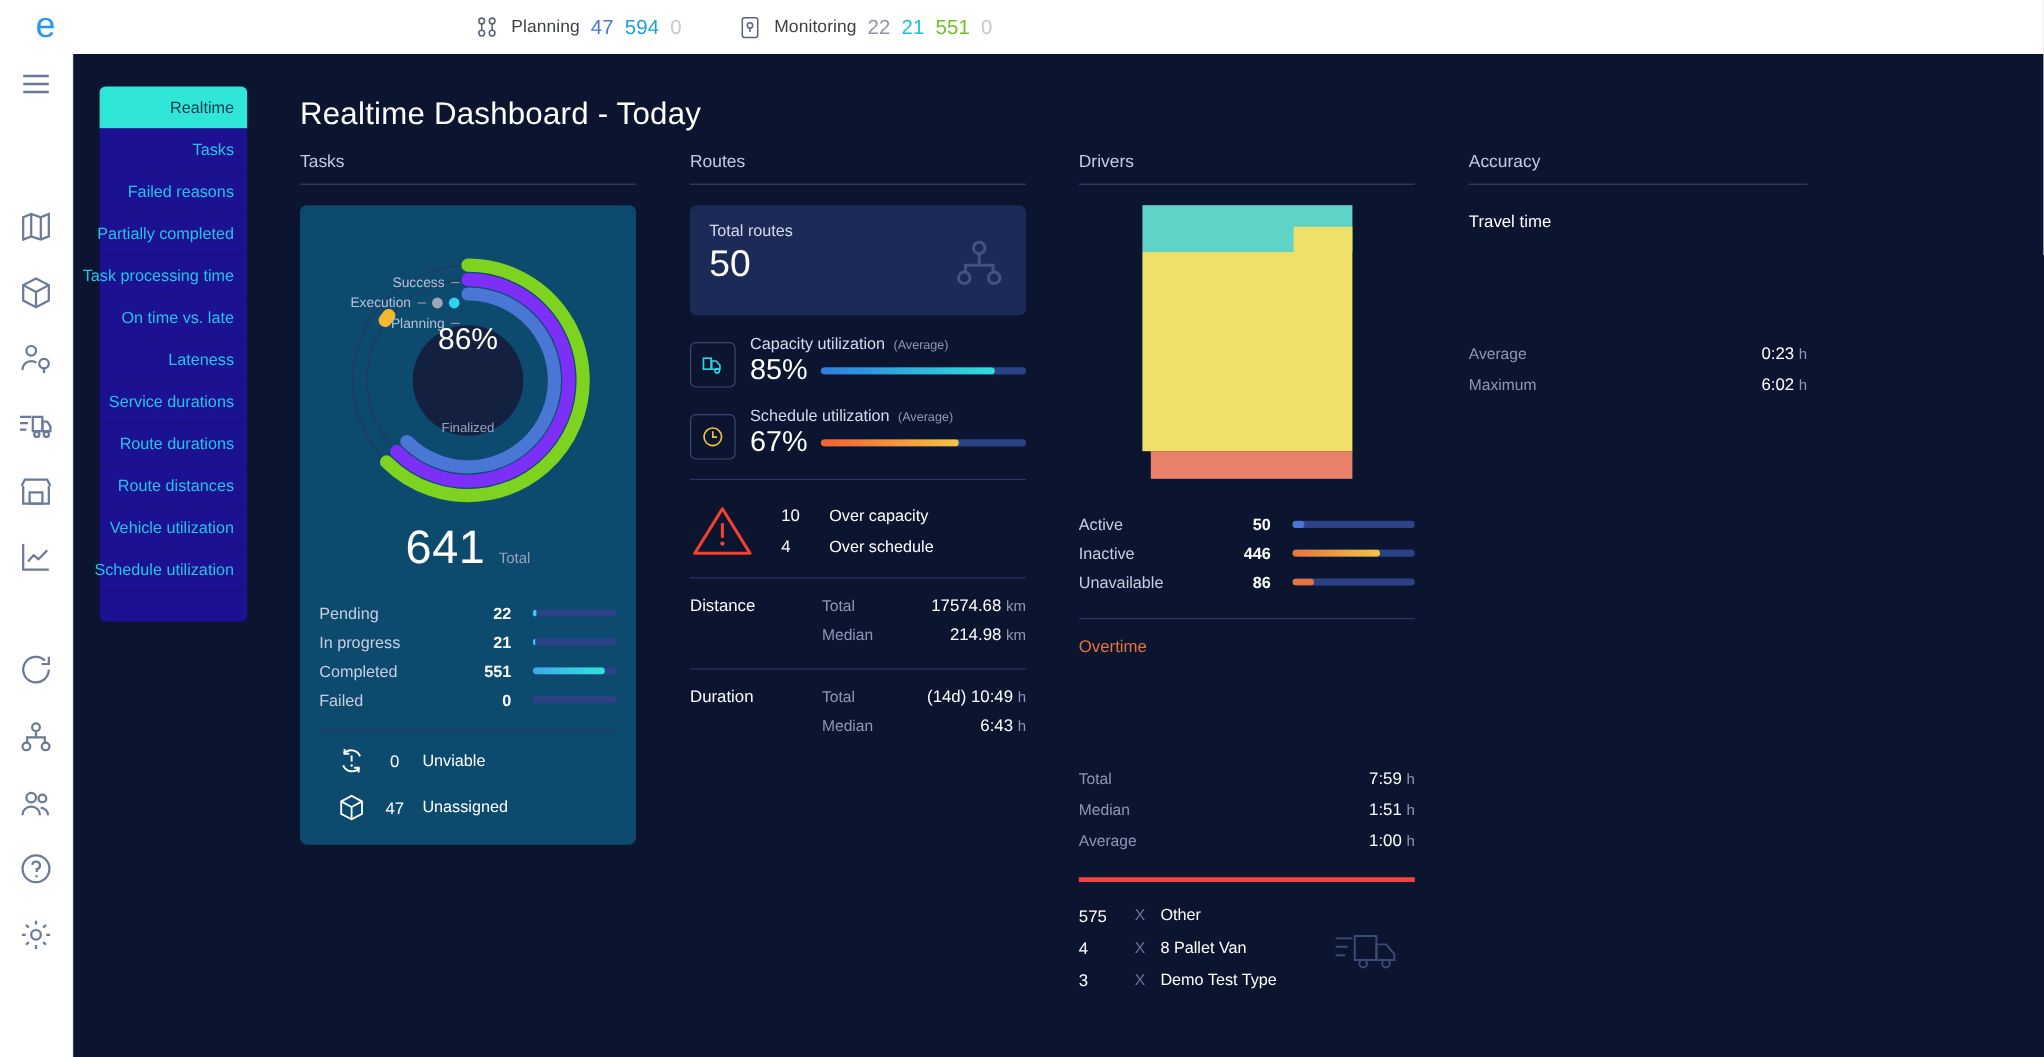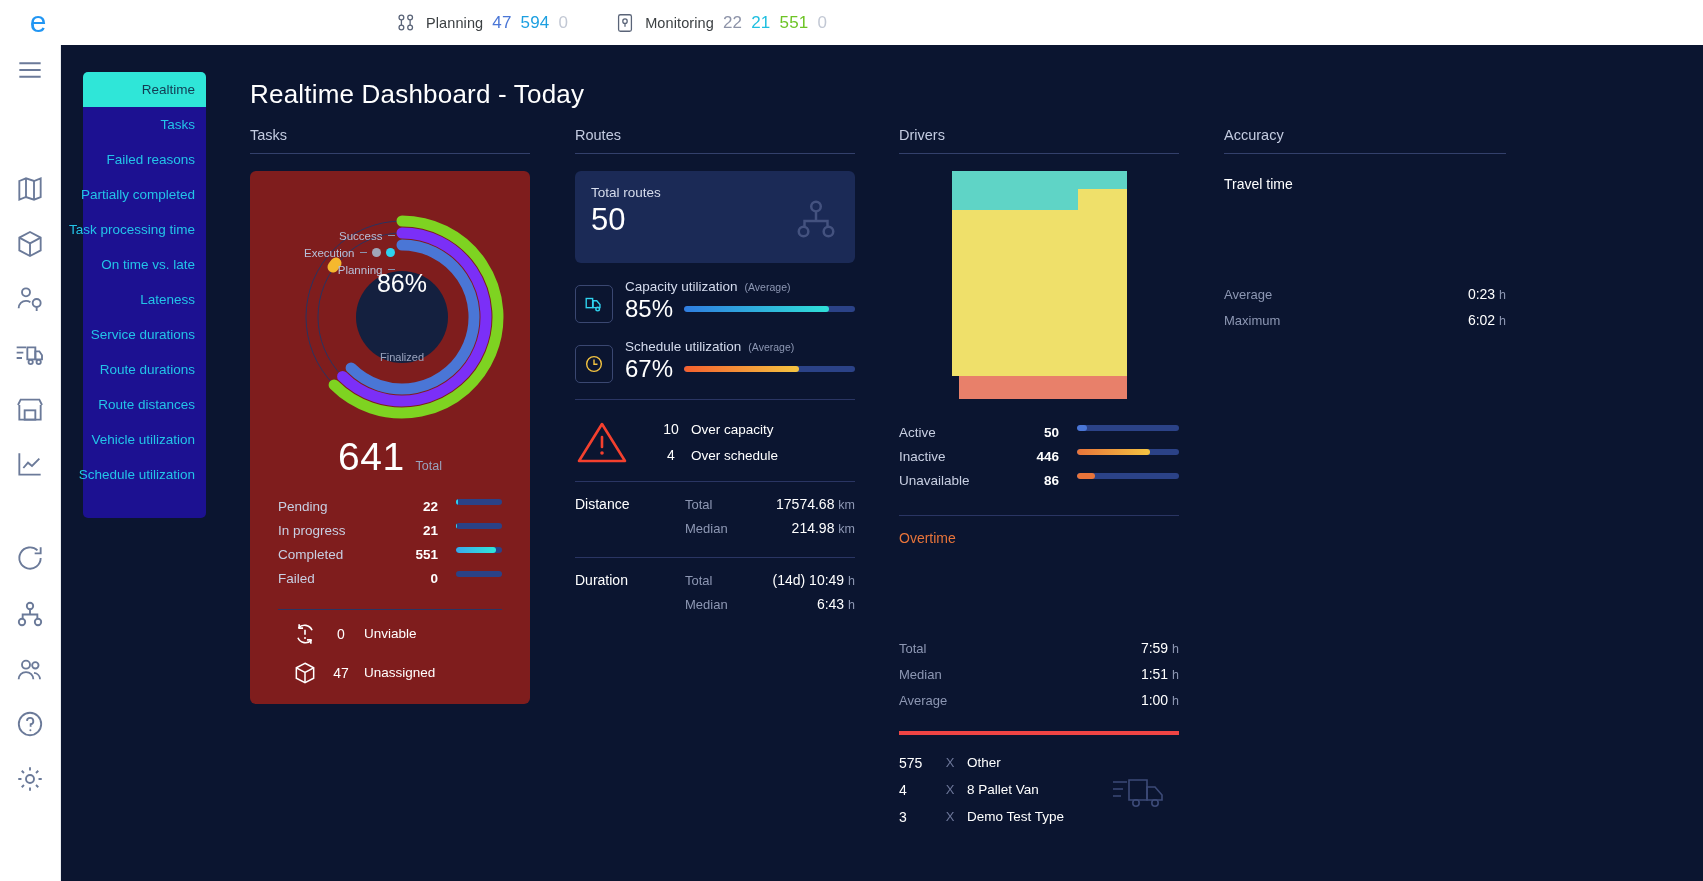--- a/index.html
+++ b/index.html
@@ -68,43 +68,43 @@
   .col-drivers  { left:838px; width:280px; }
   .col-accuracy { left:1163px; width:282px; }
 
   .col-head {
     font-size:14.5px; color:#c3cbe0; padding-bottom:10px;
     border-bottom:1px solid #33406b;
   }
 
   
   .card {
-    background:#7f1d1d; border-radius:6px; margin-top:17px;
-    padding:14px 28px 16px;
+    background:#0c4a6e; border-radius:6px; margin-top:17px;
+    padding:14px 16px 16px;
   }
   .donut-wrap { position:relative; width:248px; height:258px; margin:0 auto; }
   .donut-legend { position:absolute; left:26px; top:42px; text-align:right; }
   .legend-row { display:flex; align-items:center; justify-content:flex-end; height:17px; gap:5px; }
   .legend-txt { font-size:11.5px; color:#b7c0d8; }
   .legend-dash { width:7px; height:1.5px; background:#8b93ad; }
   .legend-dot { width:9px; height:9px; border-radius:50%; display:inline-block; }
   .hub {
     position:absolute; left:78px; top:86px; width:92px; height:92px; border-radius:50%;
     background:#14203f; display:flex; flex-direction:column;
     align-items:center; justify-content:space-between;
   }
   .hub-pct { font-size:25px; color:#fff; font-weight:400; line-height:1; }
   .hub-sub { font-size:11px; color:#9aa3bd; margin-top:5px; }
 
   .total-row { display:flex; align-items:baseline; justify-content:center; gap:11px; margin-top:-8px; }
   .total-num { font-size:39px; color:#fff; font-weight:300; letter-spacing:.5px; }
   .total-lbl { font-size:12.5px; color:#9aa3bd; }
 
   .kv-list { margin-top:20px; }
-  .kv-row { display:flex; align-items:flex-start; height:24px; }
+  .kv-row { display:flex; align-items:center; height:24px; }
   .kv-lbl { flex:0 0 115px; font-size:13.5px; color:#c8cfe2; }
   .kv-val { flex:0 0 45px; text-align:right; font-size:13.5px; color:#fff; font-weight:bold; }
   .kv-bar { flex:1; height:6px; border-radius:3px; background:#2b4287; margin-left:18px; position:relative; overflow:hidden; }
   .kv-bar span { position:absolute; left:0; top:0; bottom:0; border-radius:3px; }
 
   .card-div { height:1px; background:#2a3563; margin:14px 0 0; }
   .mini-row { display:flex; align-items:center; height:31px; margin-top:8px; padding-left:14px; gap:0; }
   .mini-ico { width:26px; height:26px; color:#fff; flex:0 0 26px; }
   .mini-ico svg { width:100%; height:100%; }
   .mini-num { width:46px; text-align:center; font-size:14px; color:#fff; }
@@ -131,21 +131,21 @@
   .util-name { font-size:13.5px; color:#d4dbed; }
   .util-avg { font-size:10.5px; color:#8d97b3; }
   .util-line { display:flex; align-items:center; gap:11px; margin-top:1px; }
   .util-pct { font-size:24px; color:#fff; font-weight:300; min-width:48px; }
   .util-bar { flex:1; height:6px; border-radius:3px; background:#2b4287; position:relative; overflow:hidden; }
   .util-bar span { position:absolute; left:0; top:0; bottom:0; border-radius:3px; }
 
   .warn-block { display:flex; align-items:center; margin-top:16px; padding-top:16px; border-top:1px solid #2a3563; }
   .warn-ico { width:54px; height:46px; flex:0 0 54px; }
   .warn-ico svg { width:100%; height:100%; }
-  .warn-list { margin-left:22px;text-align:center; }
+  .warn-list { margin-left:22px; }
   .warn-row { display:flex; align-items:center; height:26px; }
   .warn-num { width:40px; font-size:14px; color:#fff; }
   .warn-lbl { font-size:13.5px; color:#fff; }
 
   .mt-block { margin-top:13px; padding-top:14px; border-top:1px solid #2a3563; display:flex; }
   .mt-title { flex:0 0 110px; font-size:14px; color:#ffffff; }
   .mt-rows { flex:1; }
   .mt-row { display:flex; align-items:baseline; height:24px; }
   .mt-k { flex:0 0 85px; font-size:13px; color:#8d97b3; }
   .mt-v { flex:1; text-align:right; font-size:14px; color:#fff; }

